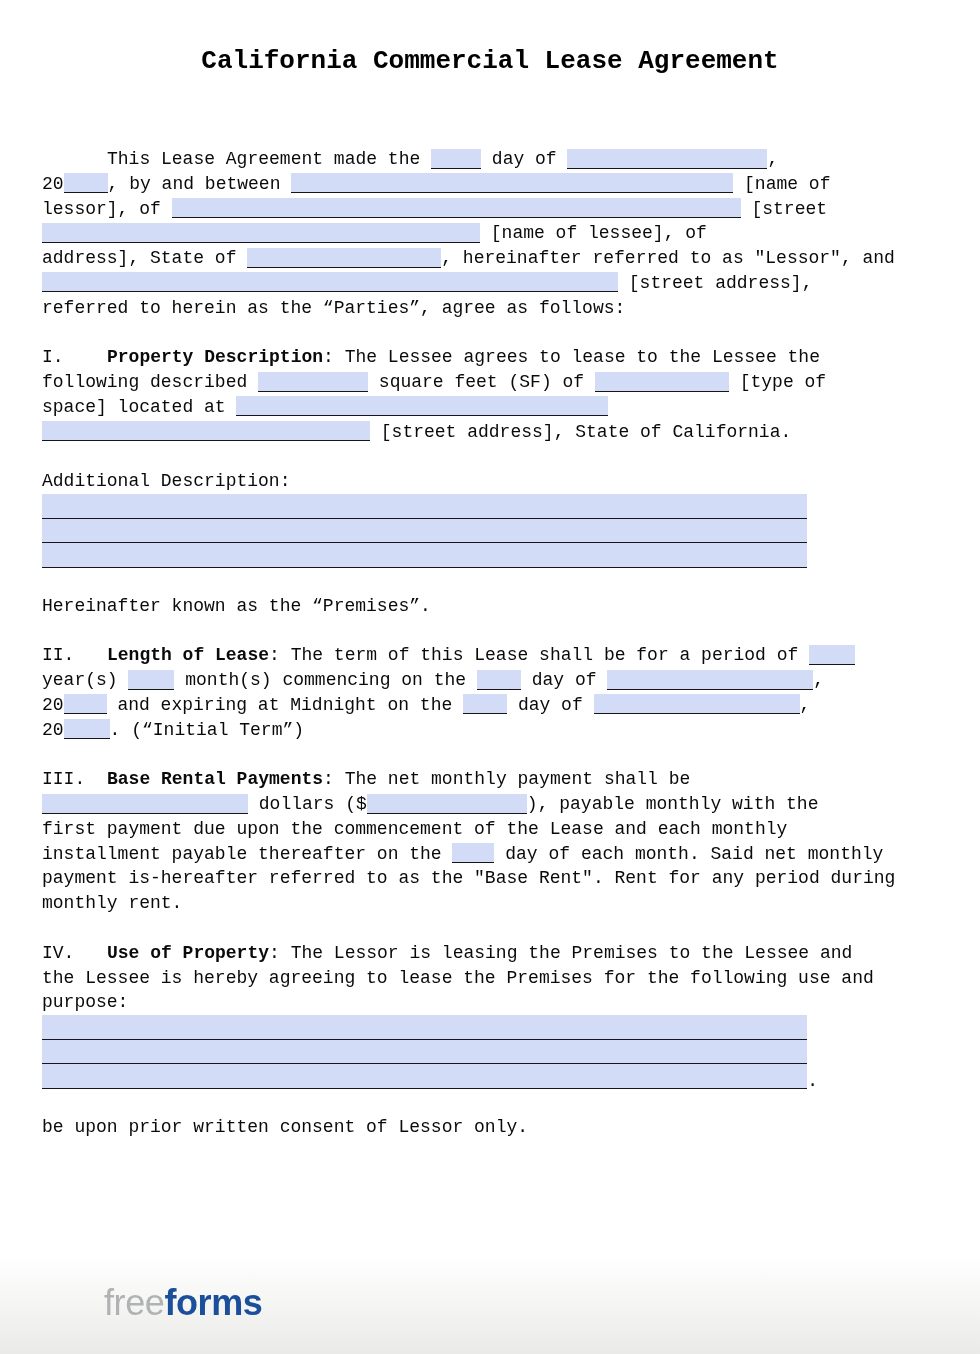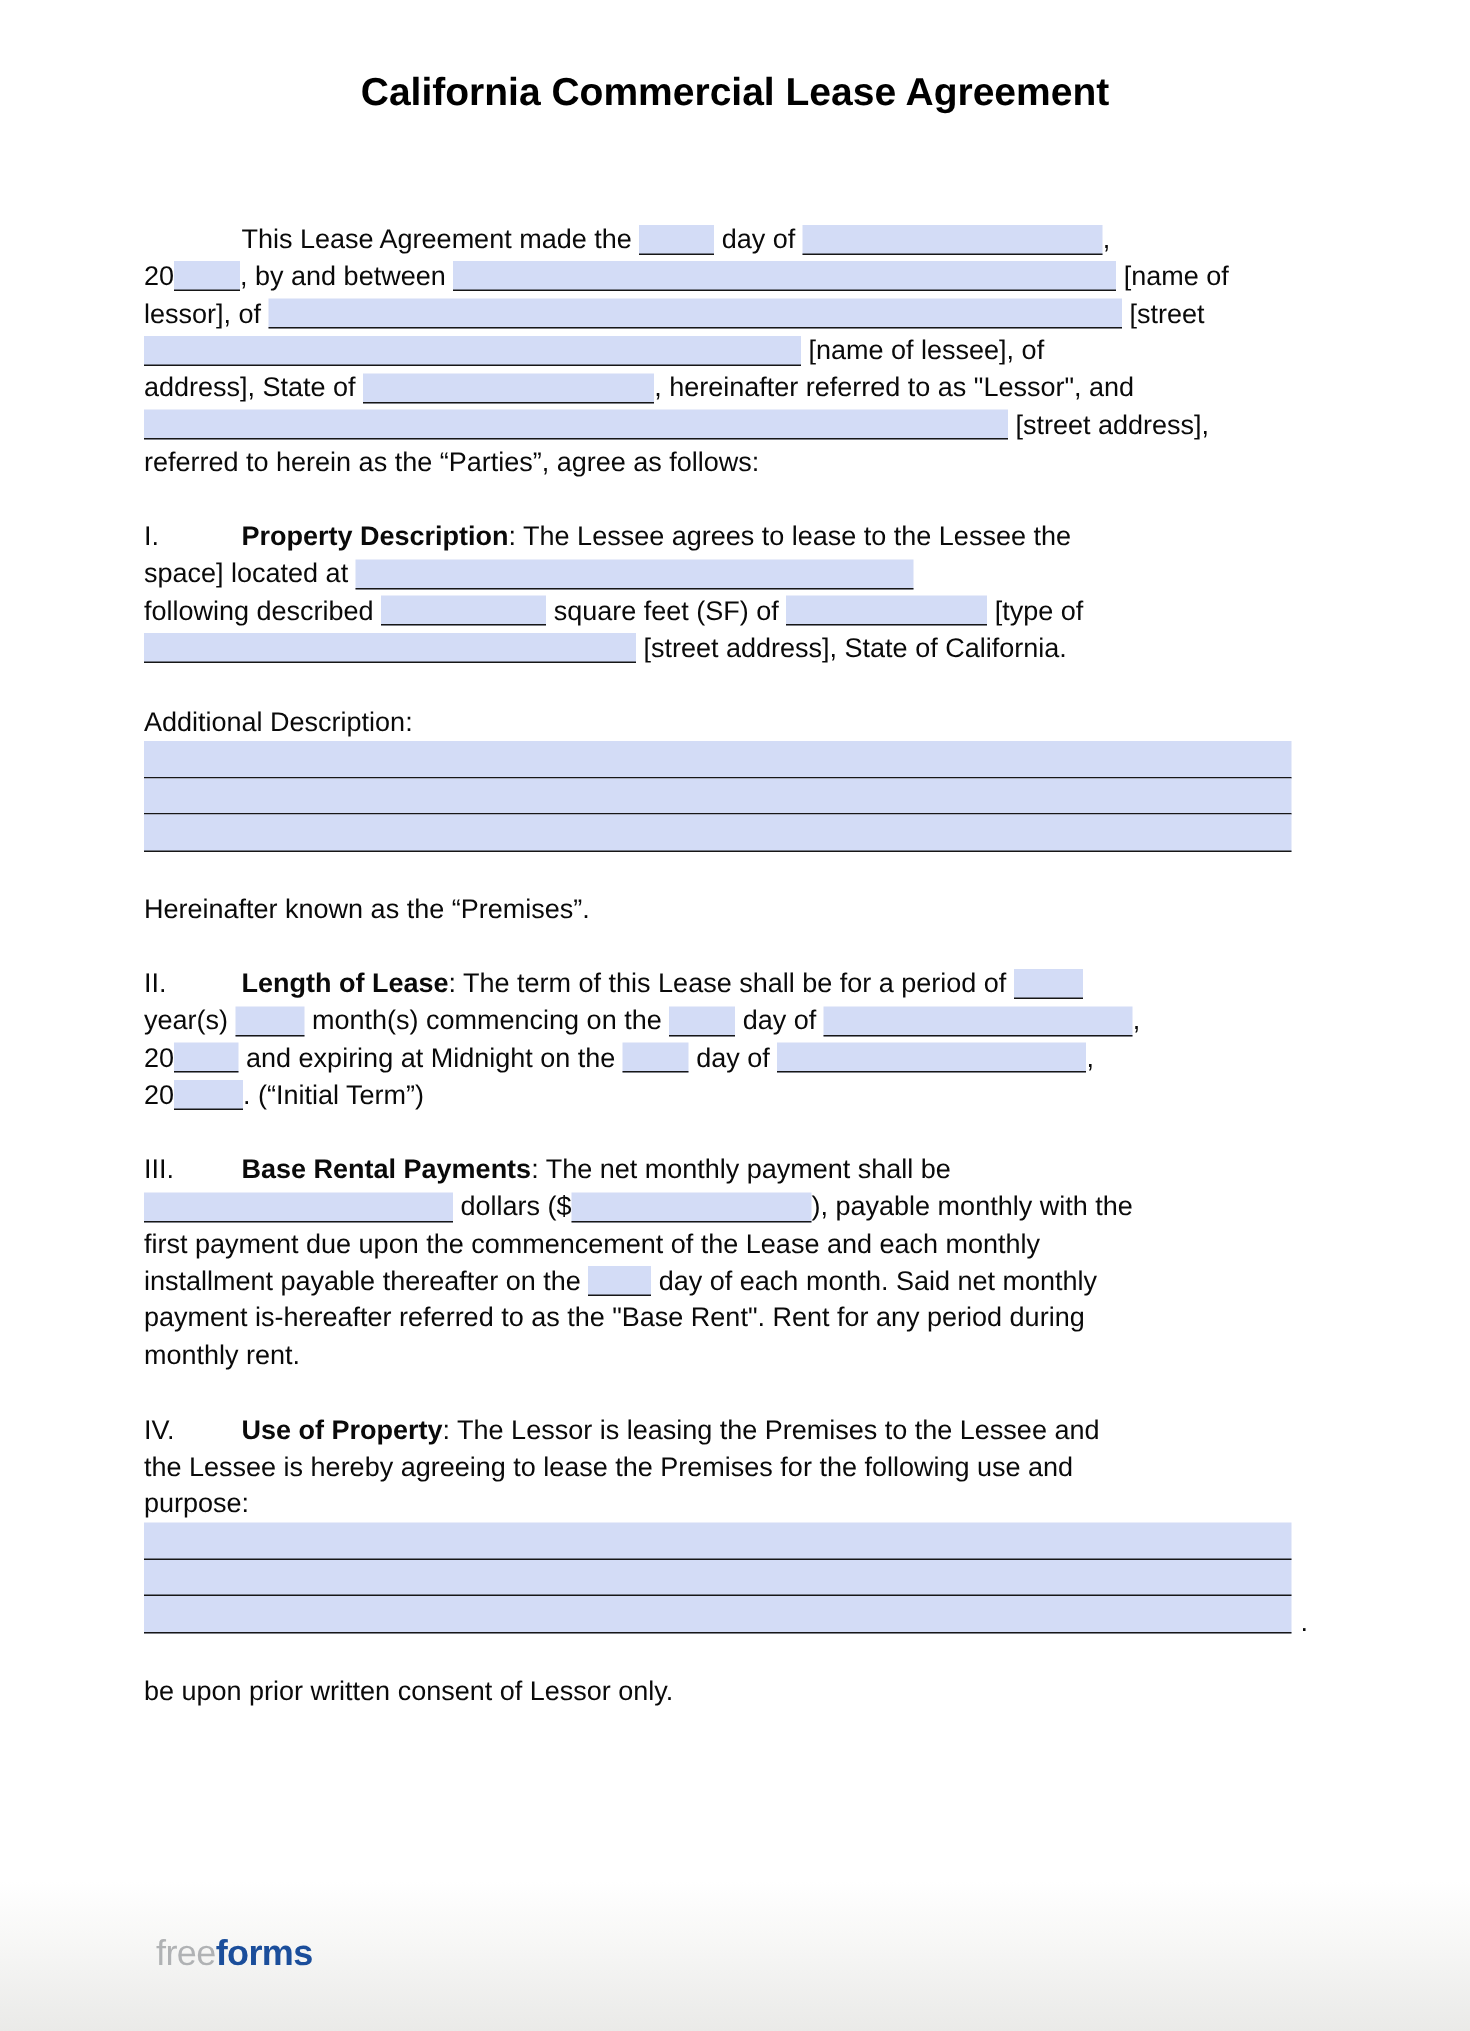--- a/index.html
+++ b/index.html
@@ -13,21 +13,21 @@
   body {
     width: 980px;
     height: 1354px;
     position: relative;
     overflow: hidden;
     font-family: "Liberation Sans", "DejaVu Sans", sans-serif;
     font-size: 18px;
     line-height: 24.8px;
     color: #0a0a0a;
   }
-  .doc { padding: 0 96px; }
+  .doc { padding: 0 42px; font-family: Liberation Mono, monospace; }
   .title {
     margin-top: 44px;
     text-align: center;
     font-size: 26px;
     line-height: 34px;
     font-weight: 700;
     color: #000;
   }
   .content { margin-top: 69px; }
   .para { margin: 0 0 24.8px 0; }
@@ -58,21 +58,21 @@
   .b-section-iv-paragraph { margin-bottom: 0; margin-top: 18px; }
   .footer {
     position: absolute;
     left: 0; bottom: 0;
     width: 100%; height: 100px;
     background: linear-gradient(180deg, #ffffff 0%, #f6f6f5 45%, #eaeae8 100%);
   }
   .brand {
     position: absolute;
     left: 104px; top: 34px;
-    font-size: 24px;
+    font-size: 36px;
     line-height: 30px;
     letter-spacing: -0.4px;
   }
   .brand-free { color: var(--free-color); font-weight: 400; }
   .brand-forms { color: var(--forms-color); font-weight: 700; }
 </style>
 </head>
 <body>
 
 <div class="doc">
@@ -82,22 +82,22 @@
         <div class="line"><span class="sp" style="width: 65px;"></span><span class="txt">This Lease Agreement made the </span><span class="blank" style="width: 50px;"></span><span class="txt"> day of </span><span class="blank" style="width: 200px;"></span><span class="txt">,</span></div>
         <div class="line"><span class="txt">20</span><span class="blank" style="width: 44px;"></span><span class="txt">, by and between </span><span class="blank" style="width: 442px;"></span><span class="txt"> [name of</span></div>
         <div class="line"><span class="txt">lessor], of </span><span class="blank" style="width: 569px;"></span><span class="txt"> [street</span></div>
         <div class="line"><span class="blank" style="width: 438px;"></span><span class="txt"> [name of lessee], of</span></div>
         <div class="line"><span class="txt">address], State of </span><span class="blank" style="width: 194px;"></span><span class="txt">, hereinafter referred to as "Lessor", and</span></div>
         <div class="line"><span class="blank" style="width: 576px;"></span><span class="txt"> [street address],</span></div>
         <div class="line"><span class="txt">referred to herein as the “Parties”, agree as follows:</span></div>
       </div>
       <div class="para b-section-i-paragraph">
         <div class="line"><span class="rnum">I.</span><span class="txt bold">Property Description</span><span class="txt">: The Lessee agrees to lease to the Lessee the</span></div>
+        <div class="line"><span class="txt">following described </span><span class="blank" style="width: 110px;"></span><span class="txt"> square feet (SF) of </span><span class="blank" style="width: 134px;"></span><span class="txt"> [type of</span></div>
         <div class="line"><span class="txt">space] located at </span><span class="blank" style="width: 372px;"></span></div>
-        <div class="line"><span class="txt">following described </span><span class="blank" style="width: 110px;"></span><span class="txt"> square feet (SF) of </span><span class="blank" style="width: 134px;"></span><span class="txt"> [type of</span></div>
         <div class="line"><span class="blank" style="width: 328px;"></span><span class="txt"> [street address], State of California.</span></div>
       </div>
       <div class="para b-additional-description-label">
         <div class="line"><span class="txt">Additional Description:</span></div>
       </div>
       <div class="fill-block b-additional-description-field">
         <div class="fill-row"></div>
         <div class="fill-row"></div>
         <div class="fill-row"></div>
       </div>

